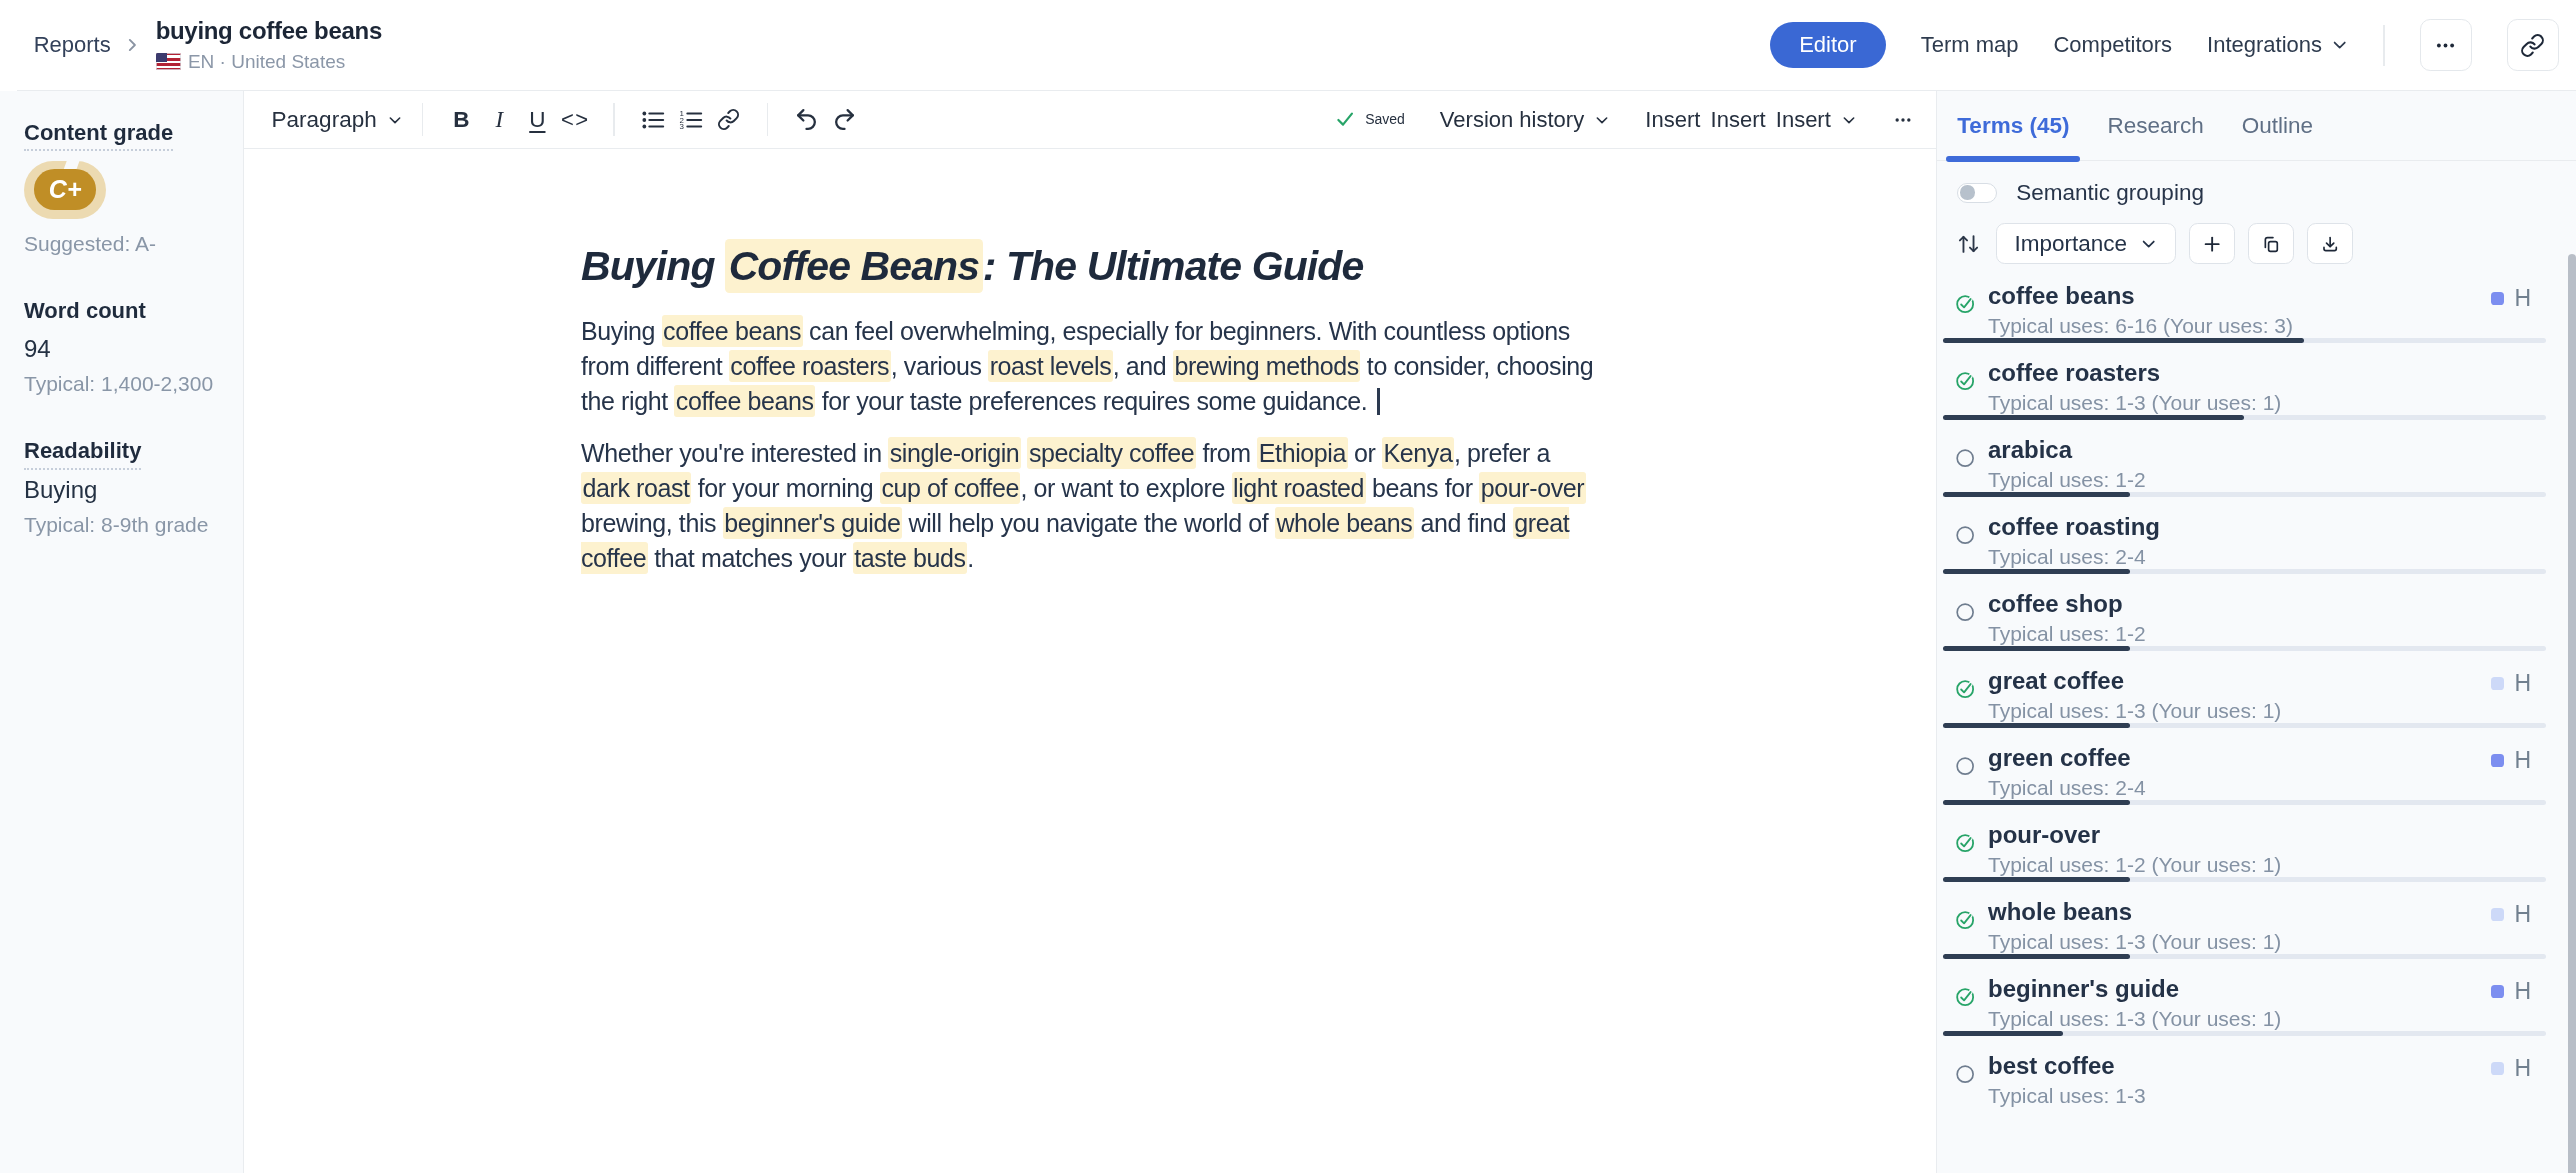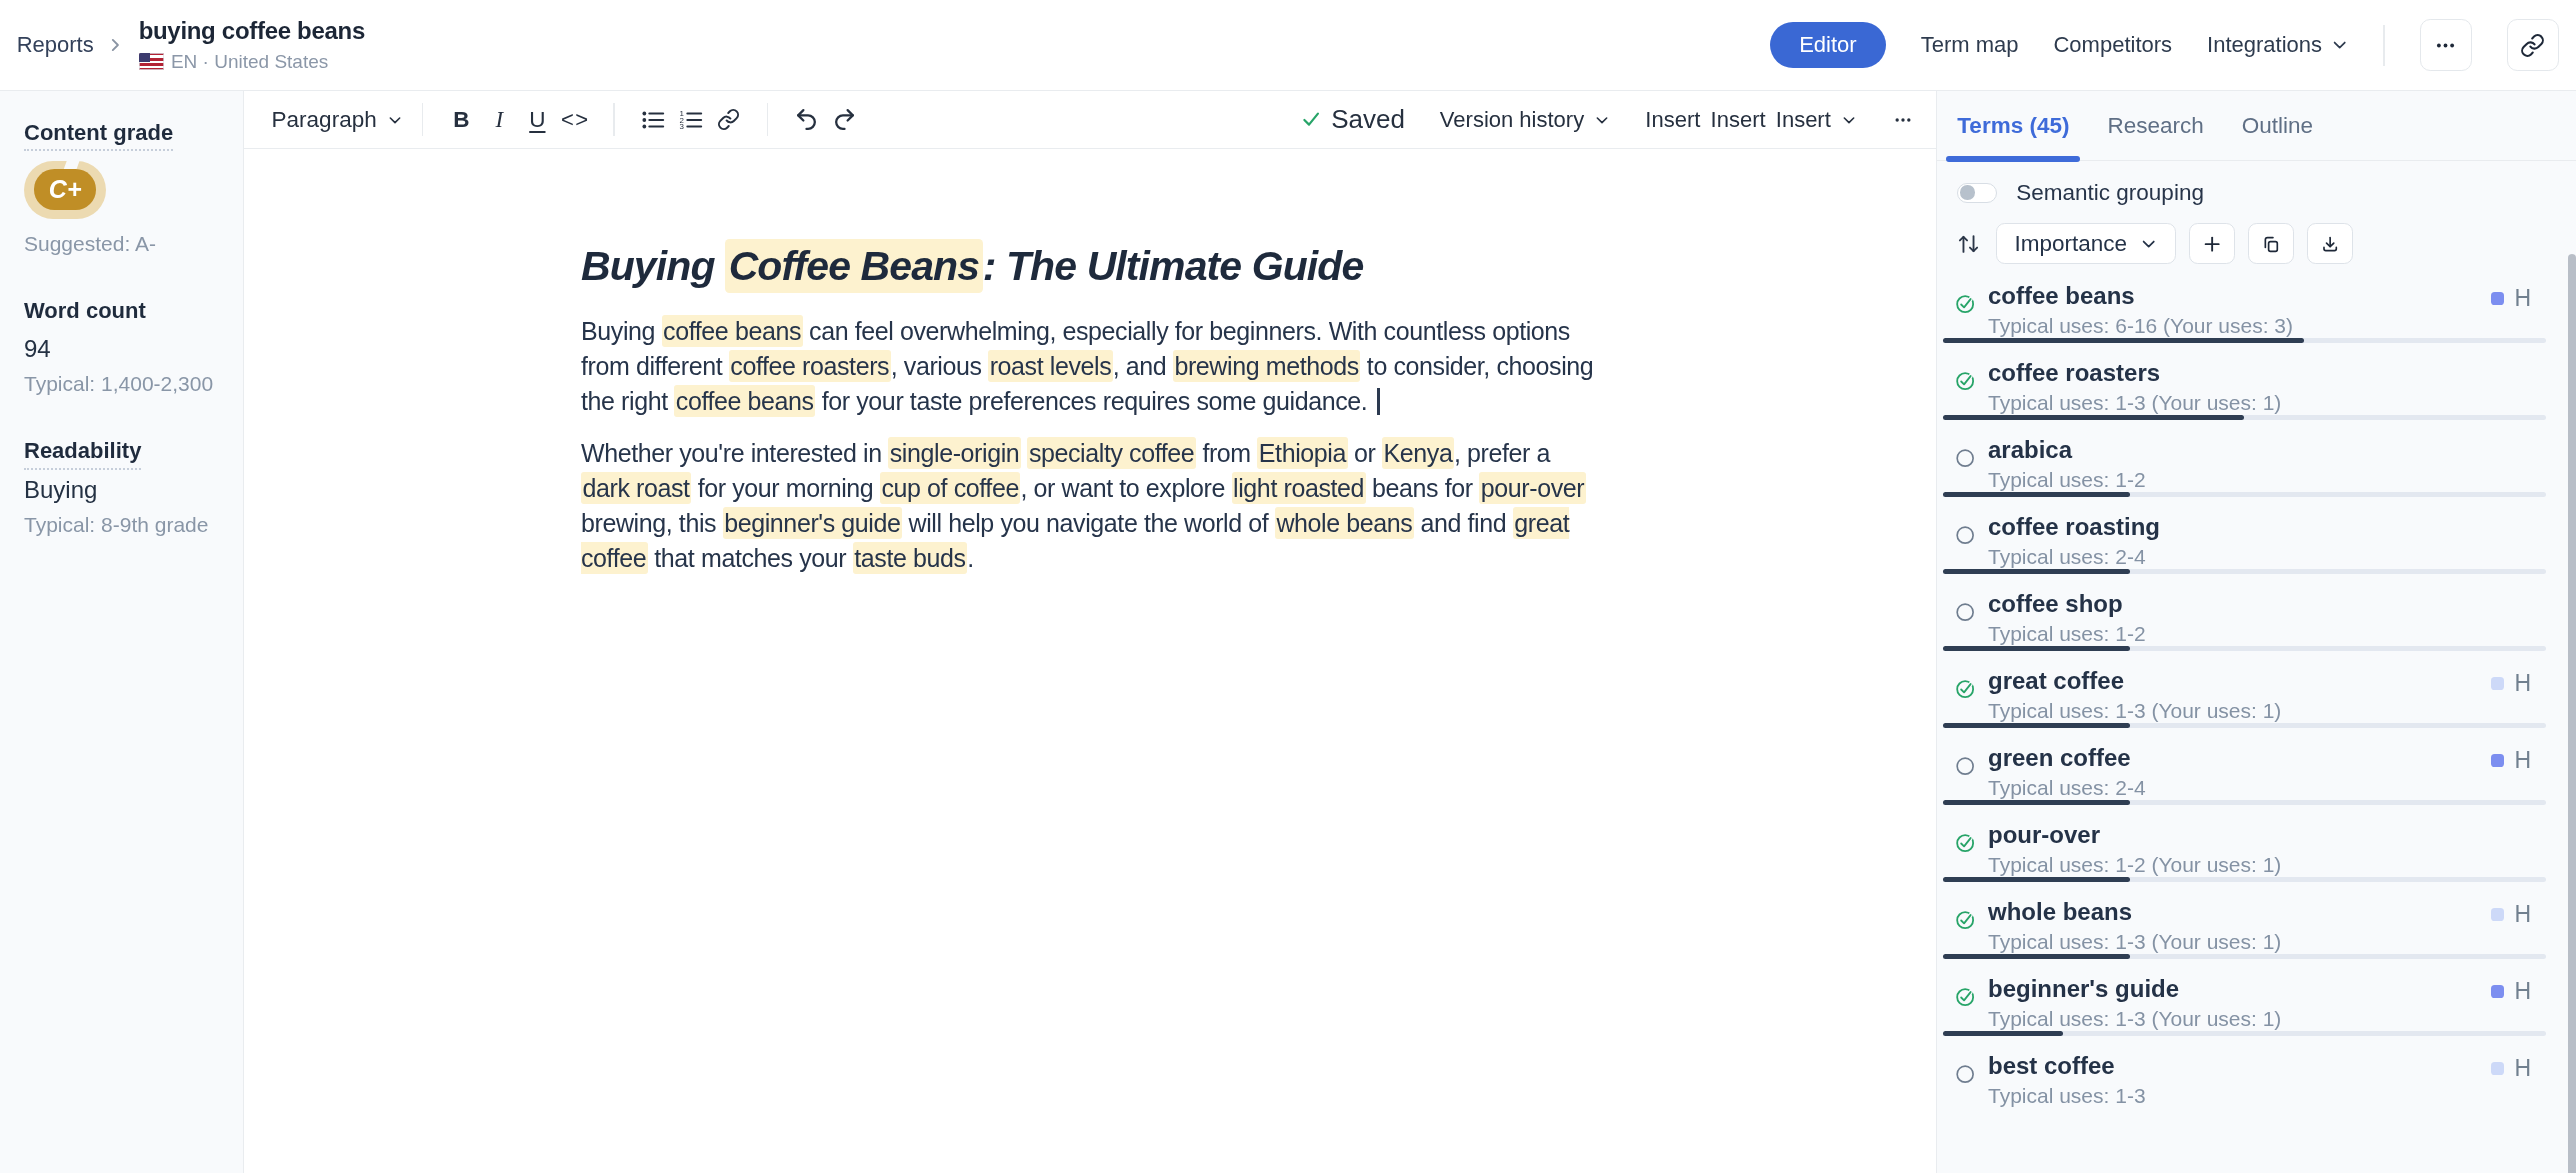--- a/index.html
+++ b/index.html
@@ -2,21 +2,21 @@
 <html style="font-size:11.6px"><head>
 <meta charset="utf-8">
 <style>
   * { margin:0; padding:0; box-sizing:border-box; }
   html,body { width:2576px; height:1173px; overflow:hidden; background:#fff;
     font-family:"Liberation Sans", sans-serif; }
   .app { width:2576px; height:1173px; display:flex; flex-direction:column; }
 
   
   .topbar { height:91px; flex:0 0 91px; display:flex; align-items:center;
-    justify-content:space-between; padding:0 17.4px 0 16.7px; border-bottom:1.5px solid #e9ecef; background:#fff; }
+    justify-content:space-between; padding:0 17.4px 0 16.7px; border-bottom:1.5px solid #e9ecef; background:#fff;margin-left:17px; }
   .crumbs { display:flex; align-items:center; gap:13px; }
   .crumb-link { font-size:22px; color:#33415a; cursor:pointer; }
   .crumb-sep { display:flex; }
   .title-block { margin-left:2.9px; }
   .report-title { font-size:24px; font-weight:700; color:#1c2636; letter-spacing:-0.3px; }
   .report-meta { display:flex; align-items:center; gap:7.3px; margin-top:5.1px; }
   .flag { width:25px; height:17.4px; border-radius:1.5px; position:relative; overflow:hidden; flex:0 0 25px;
     background:repeating-linear-gradient(#b22234 0 2.5px,#ffffff 2.5px 5.1px); box-shadow:0 0 0 0.7px #d8dde3 inset; }
   .flag::after { content:""; position:absolute; left:0; top:0; width:11px; height:9.4px; background:#3c3b6e; }
   .meta-text { font-size:19px; color:#8b97a8; }
@@ -56,21 +56,21 @@
   .tb-select { display:flex; align-items:center; gap:10.2px; font-size:22.5px; color:#26303f;
     background:none; border:none; cursor:pointer; }
   .tb-div { width:1.5px; height:33px; background:#e8ebee; margin:0 19px; }
   .tb-btn { background:none; border:none; width:38px; height:41px; display:flex; align-items:center;
     justify-content:center; cursor:pointer; color:#26303f; }
   .g-bold { font-size:22.5px; font-weight:700; color:#26303f; }
   .g-italic { font-size:23px; font-style:italic; font-family:"Liberation Serif", serif; color:#26303f; }
   .g-under { font-size:22.5px; text-decoration:underline; text-underline-offset:3.6px; color:#26303f; }
   .g-code { font-size:22px; letter-spacing:1.5px; color:#26303f; }
   .tb-right { display:flex; align-items:center; gap:35px; }
-  .saved { display:flex; align-items:center; gap:10.2px; font-size:26px; color:#26303f;justify-content:flex-end; }
+  .saved { display:flex; align-items:center; gap:10.2px; font-size:14px; color:#26303f;justify-content:flex-end; }
   .tb-menu { display:flex; align-items:center; gap:10.2px; font-size:22px; color:#26303f;
     background:none; border:none; cursor:pointer; }
 
   .doc { flex:1; overflow:hidden; }
   .doc-inner { width:1018px; margin:0 auto; padding-top:91px; cursor:text; }
   .doc h1 { font-size:41px; line-height:52px; font-weight:700; letter-spacing:-0.9px;
     color:#1e2a3c; margin-bottom:22px;font-style:italic; }
   .doc p { font-size:25px; line-height:35px; letter-spacing:-0.4px; color:#26344a; margin-bottom:16.7px; }
   .hl { background:#fdf2cf; border-radius:2.9px; padding:2.2px 1.5px; }
   h1 .hl { padding:4.4px 3.6px; border-radius:4.4px; }

